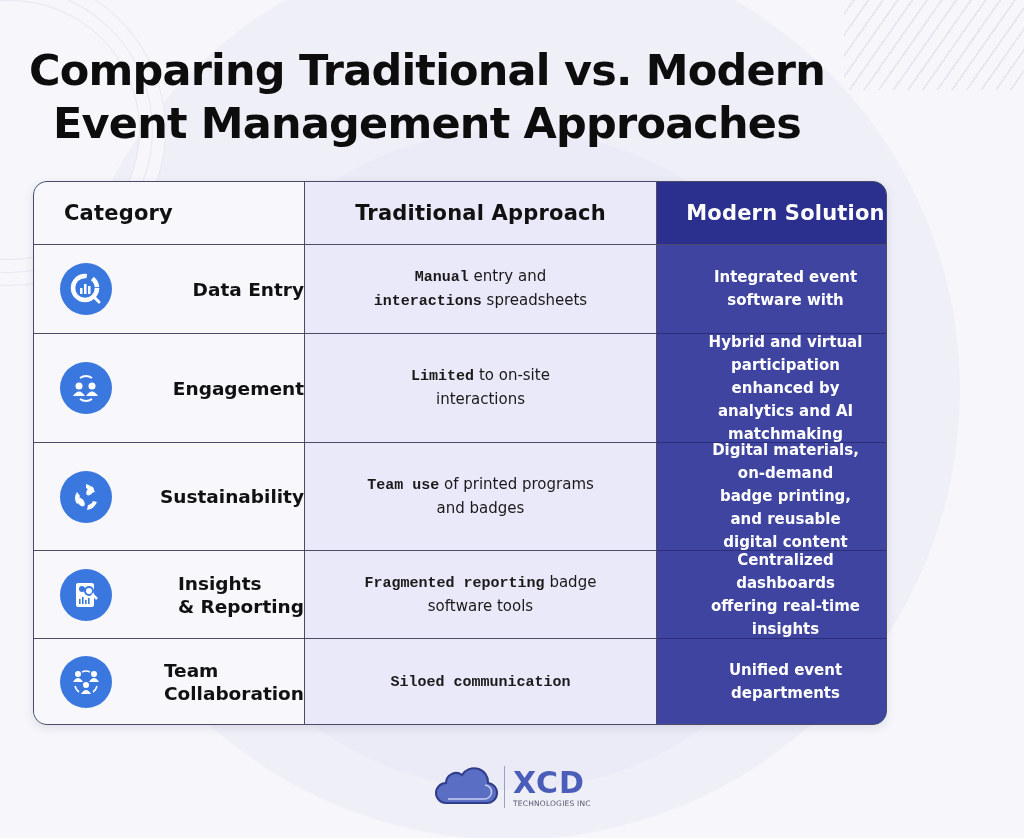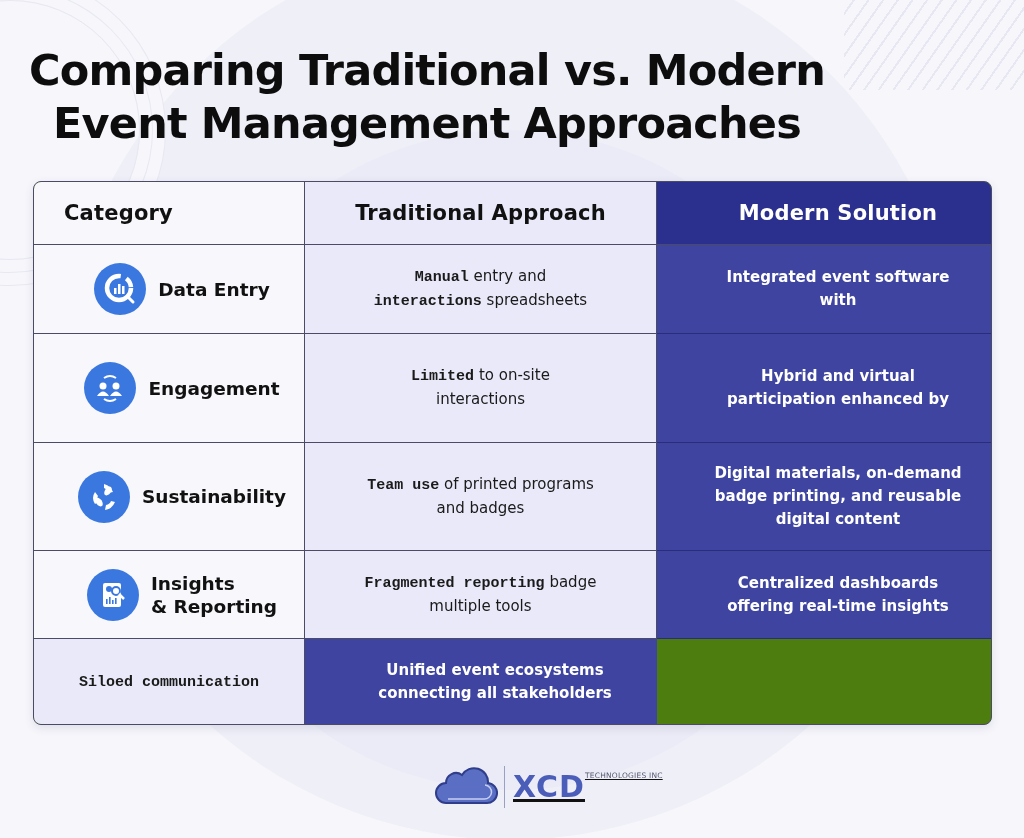--- a/index.html
+++ b/index.html
@@ -24,54 +24,54 @@
     position: absolute; left: -120px; top: 0; width: 260px; height: 260px;
     border-radius: 50%; border: 1px solid #e8e8f2;
     box-shadow: 0 0 0 12px #f6f6fb, 0 0 0 13px #e8e8f2, 0 0 0 25px #f6f6fb, 0 0 0 26px #e8e8f2;
   }
   .title {
     position: absolute; left: 0; top: 44px; width: 854px;
     text-align: center; font-weight: bold; font-size: 43px; line-height: 53px;
     letter-spacing: -0.8px; color: #0d0d0d;
   }
   .table {
-    position: absolute; left: 33px; top: 181px; width: 959px; height: 544px;
-    border: 1.5px solid #4b4b66; border-radius: 8px; overflow: hidden;
+    position: absolute; left: 33px; top: 181px; width: 854px; height: 544px;
+    border: 1.5px solid #4b4b66; border-radius: 14px; overflow: hidden;
     display: grid;
     grid-template-columns: 271px 352px 1fr;
     grid-template-rows: 63px 89px 109px 108px 88px 1fr;
-    background: #4d7c0f;
+    background: #0f766e;
     box-shadow: 0 3px 10px rgba(60,60,110,0.12);
   }
   .cell {
     border-right: 1px solid #4b4b66; border-bottom: 1px solid #4b4b66;
     display: flex; align-items: center; justify-content: center; text-align: center;
   }
   .cell.last-col { border-right: none; padding-left: 28px; }
   .cell.last-row { border-bottom: none; }
-  .c-cat { background: #f7f7fc; justify-content: center; padding-left: 26px; }
+  .c-cat { background: #f7f7fc; justify-content: space-between; padding-left: 26px; }
   .c-trad { background: #e9e9f9; }
   .c-mod { background: #3e44a0; color: #ffffff; border-bottom-color: #2a2d78; }
   .h-cat { background: #f7f7fc; justify-content: flex-start; padding-left: 30px; }
   .h-trad { background: #e9e9f9; }
   .h-mod { background: #2b2f8d; color: #ffffff; }
   .head-text { font-weight: bold; font-size: 21px; letter-spacing: 0.2px; }
   .cat-label { font-weight: bold; font-size: 18.5px; line-height: 23px; text-align: left; color: #111; }
   .icon {
     width: 52px; height: 52px; border-radius: 50%; background: #3a78e0;
     flex: 0 0 52px; margin-right: 12px; display: flex; align-items: center; justify-content: center;
   }
   .trad-text { font-size: 15px; line-height: 23px; color: #1a1a1a; padding: 0 20px; }
   .trad-text b { font-weight: bold; font-family: Liberation Mono, monospace; }
   .mod-text { font-weight: bold; font-size: 15px; line-height: 23px; padding: 0 22px; }
   .logo {
     position: absolute; left: 432px; top: 763px; display: flex; align-items: center;
   }
   .logo-divider { width: 1px; height: 42px; background: #9aa0c4; margin: 0 8px 0 6px; }
-  .logo-text { display: flex; flex-direction: row; text-decoration: underline; }
+  .logo-text { display: flex; flex-direction: column; }
   .logo-xcd { font-weight: bold; font-size: 30px; color: #4a5db8; letter-spacing: 1px; line-height: 32px; }
   .logo-sub { font-size: 7.5px; color: #555a70; letter-spacing: 0.2px; }
 </style>
 </head>
 <body>
 
 <div class="bg-circle bg-c1"></div>
 <div class="bg-circle bg-c2"></div>
 <div class="stripes"></div>
 <div class="arcs"></div>
@@ -137,20 +137,21 @@
   <div class="cell c-trad">
     <div class="trad-text">
       <div><b>Limited</b><span> to on-site</span></div>
       <div><b></b><span>interactions</span></div>
     </div>
   </div>
   <div class="cell c-mod last-col">
     <div class="mod-text">
       <div>Hybrid and virtual</div>
       <div>participation enhanced by</div>
+      <div>analytics and AI matchmaking</div>
     </div>
   </div>
 
   <div class="cell c-cat">
     <span class="icon">
       <svg width="34" height="34" viewBox="0 0 34 34">
         <path d="M17 4 q7 2 9 8 l-5 1 q-1 -4 -4 -5 z" fill="#fff"></path>
         <path d="M28 22 q-3 7 -10 8 l1 -5 q4 -1 5 -4 z" fill="#fff"></path>
         <path d="M8 24 q-4 -6 0 -12 l3 4 q-2 3 0 6 z" fill="#fff"></path>
         <ellipse cx="21" cy="11" rx="3" ry="5" transform="rotate(35 21 11)" fill="#fff"></ellipse>
@@ -189,39 +190,57 @@
       </svg>
     </span>
     <span class="cat-label">
       <div>Insights</div>
       <div>&amp; Reporting</div>
     </span>
   </div>
   <div class="cell c-trad">
     <div class="trad-text">
       <div><b>Fragmented reporting</b><span> badge</span></div>
-      <div><b></b><span>multiple tools</span></div>
+      <div><b></b><span>software tools</span></div>
     </div>
   </div>
   <div class="cell c-mod last-col">
     <div class="mod-text">
       <div>Centralized dashboards</div>
       <div>offering real-time insights</div>
     </div>
   </div>
 
+  <div class="cell c-cat last-row">
+    <span class="icon">
+      <svg width="34" height="34" viewBox="0 0 34 34">
+        <circle cx="9" cy="9" r="3" fill="#fff"></circle>
+        <path d="M4 17 q5 -8 10 0 z" fill="#fff"></path>
+        <circle cx="25" cy="9" r="3" fill="#fff"></circle>
+        <path d="M20 17 q5 -8 10 0 z" fill="#fff"></path>
+        <circle cx="17" cy="20" r="3" fill="#fff"></circle>
+        <path d="M12 29 q5 -8 10 0 z" fill="#fff"></path>
+        <path d="M13 7 q4 -2 8 0" fill="none" stroke="#fff" stroke-width="1.6"></path>
+        <path d="M6 21 q1 4 4 6" fill="none" stroke="#fff" stroke-width="1.6"></path>
+        <path d="M28 21 q-1 4 -4 6" fill="none" stroke="#fff" stroke-width="1.6"></path>
+      </svg>
+    </span>
+    <span class="cat-label">
+      <div>Team</div>
+      <div>Collaboration</div>
+    </span>
+  </div>
   <div class="cell c-trad last-row">
     <div class="trad-text">
       <div><b>Siloed communication</b><span></span></div>
     </div>
   </div>
   <div class="cell c-mod last-col last-row">
     <div class="mod-text">
-      <div>Unified event ecosystems</div>
-      <div>connecting all stakeholders</div>
+      <div>Unified event departments</div>
     </div>
   </div>
 </div>
 
 <div class="logo">
   <span>
     <svg width="66" height="44" viewBox="0 0 66 44">
       <path d="M14 40 h40 a10 10 0 0 0 2 -20 a14 14 0 0 0 -26 -8 a10 10 0 0 0 -16 8 a10 10 0 0 0 0 20 z" fill="#5a6fc4" stroke="#2f3d8a" stroke-width="2"></path>
       <path d="M16 36 h36 a7 7 0 0 0 1 -14" fill="none" stroke="#c7d0f2" stroke-width="1.5"></path>
     </svg>

